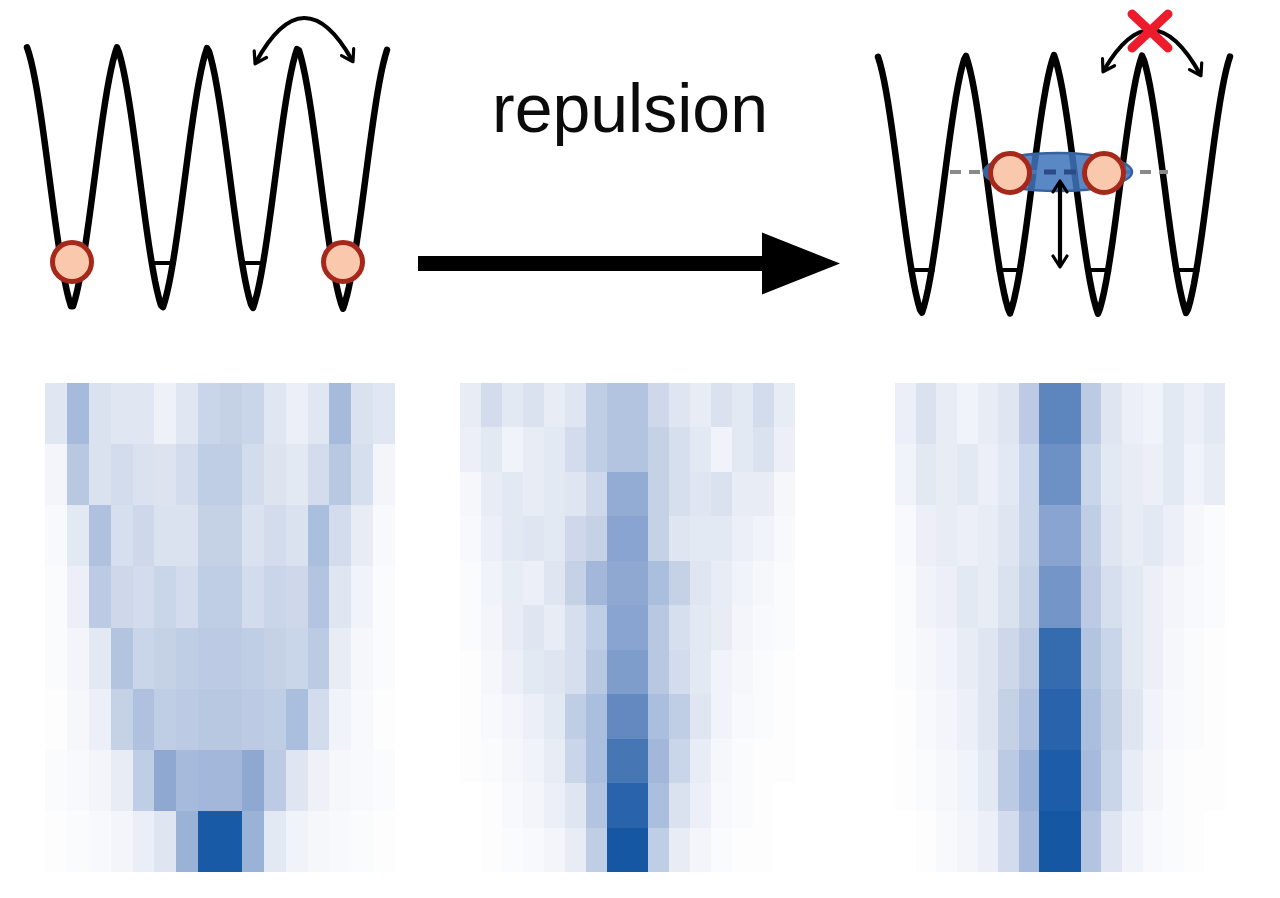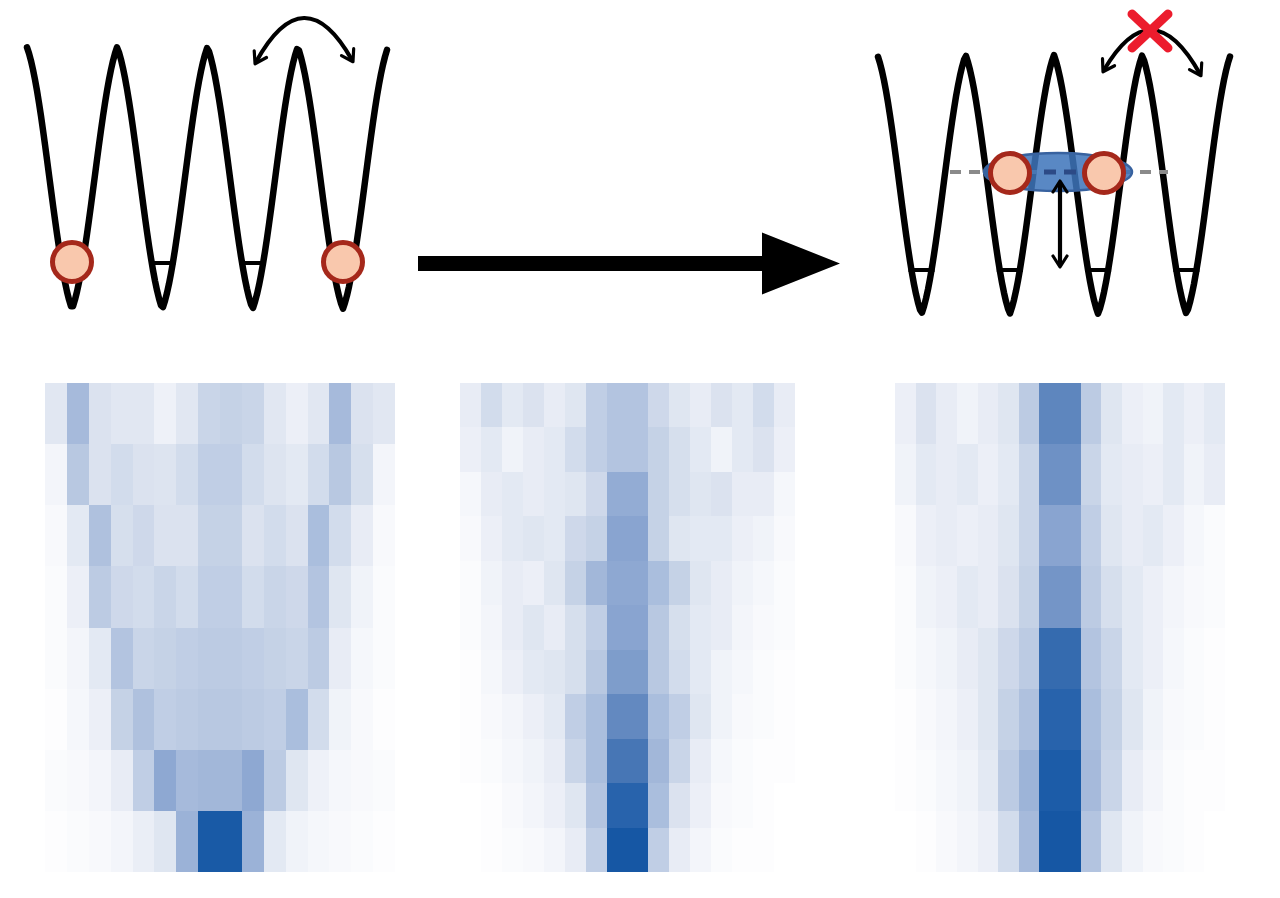--- a/index.html
+++ b/index.html
@@ -62,20 +62,21 @@
       <circle cx="1010" cy="173" r="19.5" fill="#f9c8ad" stroke="#a5281b" stroke-width="5"></circle>
       <circle cx="1104" cy="173" r="19.5" fill="#f9c8ad" stroke="#a5281b" stroke-width="5"></circle>
       <line x1="1060" x2="1060" y1="183" y2="265" stroke="#000" stroke-width="4.2" marker-start="url(#ah)" marker-end="url(#ah)"></line>
       <path d="M1104 70 Q1152 -12 1200 74" fill="none" stroke="#000" stroke-width="4.2" marker-start="url(#ah)" marker-end="url(#ah)"></path>
       <line x1="1132" y1="14" x2="1168" y2="48" stroke="#ec1c2d" stroke-width="9" stroke-linecap="round"></line>
       <line x1="1168" y1="14" x2="1132" y2="48" stroke="#ec1c2d" stroke-width="9" stroke-linecap="round"></line>
       <path d="M418 256 H762 V232.5 L840 263.5 L762 294.5 V271 H418 Z" fill="#000"></path>
     </svg>
 
   <div class="caption">
+    <span class="cap-line">repulsion</span>
   </div>
 
   <div id="hm1" class="heatmap">
       <div class="hm-row">
         <div class="hm-cell" style="background: rgb(225, 231, 242);"></div>
         <div class="hm-cell" style="background: rgb(166, 186, 219);"></div>
         <div class="hm-cell" style="background: rgb(219, 226, 239);"></div>
         <div class="hm-cell" style="background: rgb(225, 231, 242);"></div>
         <div class="hm-cell" style="background: rgb(225, 231, 242);"></div>
         <div class="hm-cell" style="background: rgb(238, 241, 248);"></div>

